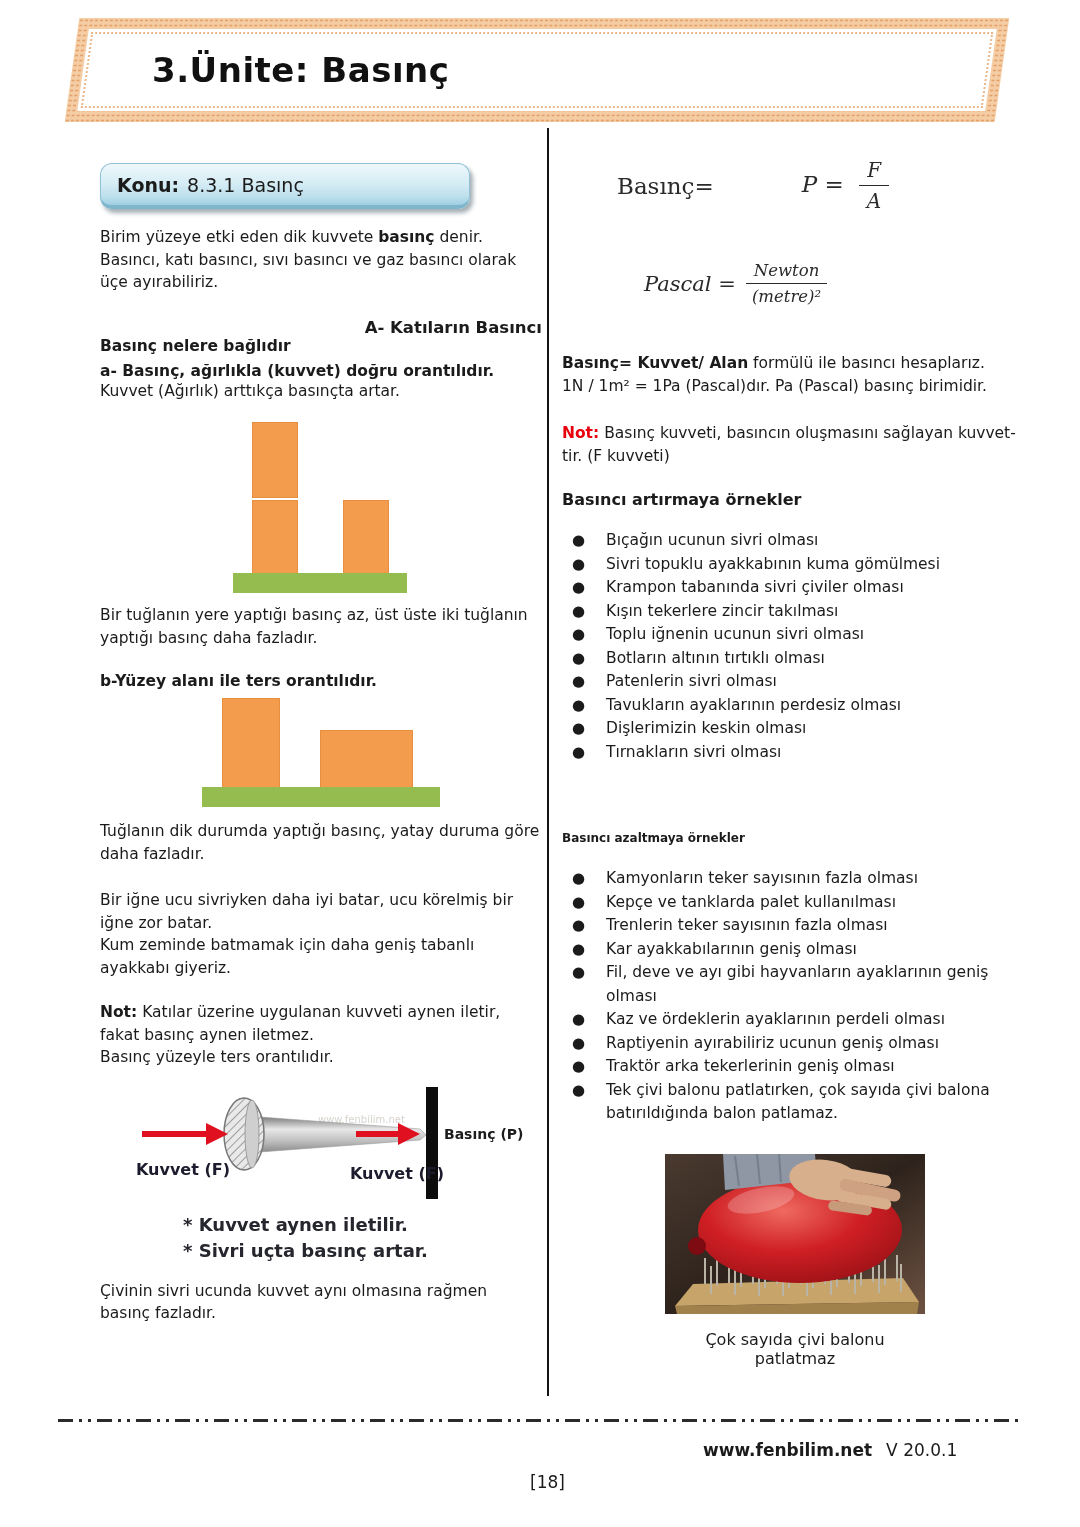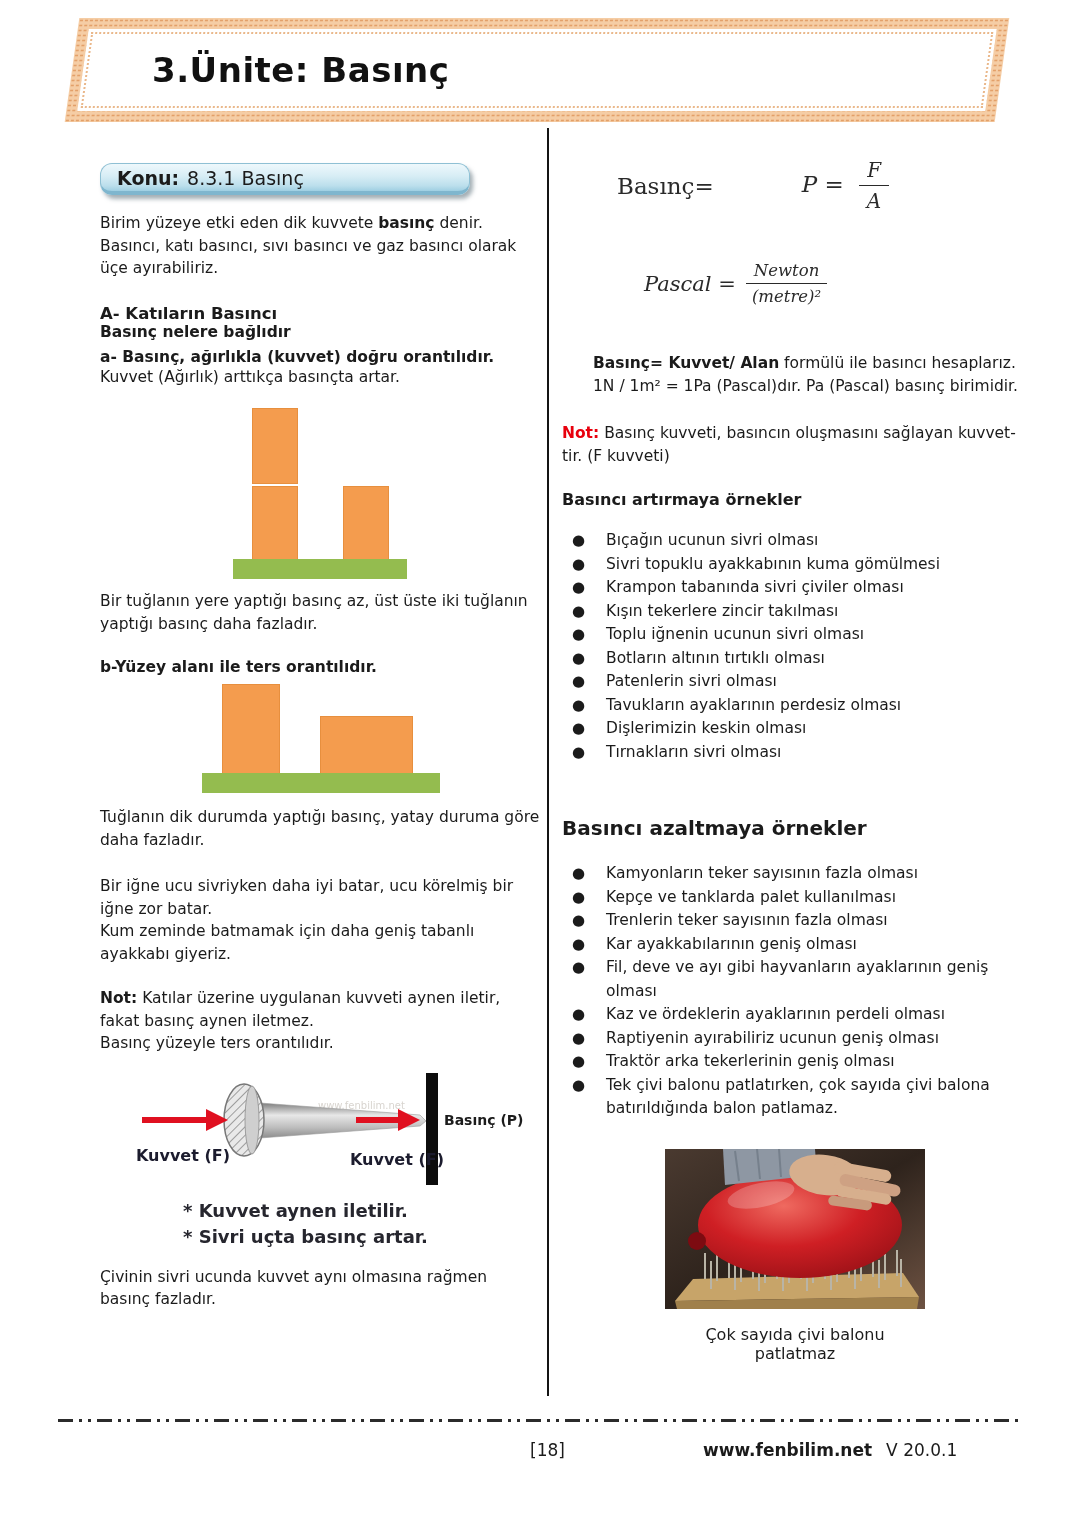--- a/index.html
+++ b/index.html
@@ -25,30 +25,30 @@
   
   .col-divider{position:absolute;left:547px;top:128px;width:2px;height:1268px;background:#141414;}
   .col-left{position:absolute;left:100px;top:130px;width:442px;}
   .col-right{position:absolute;left:562px;top:140px;width:460px;}
   p{margin:0;}
   .txt{font-size:15.5px;line-height:22.5px;}
   .bold{font-weight:bold;}
   .red{color:#e8000d;}
   
   .konu-box{
-    margin-top:33px;width:370px;height:32px;border-radius:12px;
+    margin-top:33px;width:370px;height:46px;border-radius:12px;
     background:linear-gradient(180deg,#eef8fc 0%,#d7edf5 45%,#bcdfec 80%,#9fcfe2 100%);
     border:1px solid #8fc0d4;border-bottom:4px solid #7fb6ce;
     box-shadow:3px 4px 4px rgba(90,110,120,0.55);
     display:flex;align-items:center;padding-left:16px;box-sizing:border-box;
     font-size:19px;
   }
   .konu-box .bold{margin-right:8px;}
   
-  .h-a{font-weight:bold;font-size:16.5px;margin-top:24px;}
+  .h-a{font-weight:bold;font-size:16.5px;margin-top:24px;text-align:right;}
   .h-sub{font-weight:bold;font-size:15.5px;}
   
   .fig{position:relative;}
   .brick{position:absolute;background:#f49c4e;border:1px solid #e78f3e;box-sizing:border-box;}
   .base{position:absolute;background:#94bc4f;}
   
   .blist{margin:0;padding:0;list-style:none;}
   .blist li{display:flex;font-size:15.5px;line-height:23.5px;}
   .blist .dot{width:34px;flex:0 0 34px;text-align:left;padding-left:10px;font-size:15px;}
   
@@ -65,21 +65,21 @@
   .nail-wrap{margin-top:10px;margin-left:28px;}
   .star-lines{margin-left:55px;margin-top:4px;font-weight:bold;font-size:18px;line-height:26px;color:#26262e;}
   
   .balloon-wrap{margin-top:28px;margin-left:103px;width:260px;}
   .balloon-cap{margin-top:12px;text-align:center;font-size:16px;}
   
   .foot-line{
     position:absolute;left:58px;top:1419px;width:962px;height:3px;
     background:repeating-linear-gradient(90deg,#2b2b2b 0 15px,transparent 15px 21px,#2b2b2b 21px 24px,transparent 24px 30px,#2b2b2b 30px 33px,transparent 33px 39px);
   }
-  .foot-page{position:absolute;left:530px;top:1440px;font-size:17px;}
+  .foot-page{position:absolute;left:530px;top:1472px;font-size:17px;}
   .foot-site{position:absolute;left:703px;top:1440px;font-size:17px;font-weight:bold;}
   .foot-site .ver{font-weight:normal;margin-left:14px;}
 </style>
 </head>
 <body>
 
 <div class="hdr-outer">
   <div class="hdr-mid">
     <div class="hdr-inner"></div>
   </div>
@@ -187,21 +187,21 @@
   </div>
 
   <div class="f-row2 fm">
     <span>Pascal =</span>
     <span class="frac">
       <span class="num">Newton</span>
       <span class="den">(metre)²</span>
     </span>
   </div>
 
-  <p class="txt" style="margin-top:46px;margin-left:31px;"><span class="bold">Basınç= Kuvvet/ Alan</span><span> formülü ile basıncı hesaplarız.</span><br><span>1N / 1m² = 1Pa (Pascal)dır. Pa (Pascal) basınç birimidir.</span></p>
+  <p class="txt" style="margin-top:46px;"><span class="bold">Basınç= Kuvvet/ Alan</span><span> formülü ile basıncı hesaplarız.</span><br><span>1N / 1m² = 1Pa (Pascal)dır. Pa (Pascal) basınç birimidir.</span></p>
 
   <p class="txt" style="margin-top:25px;"><span class="bold red">Not:</span> <span>Basınç kuvveti, basıncın oluşmasını sağlayan kuvvet-tir. (F kuvveti)</span></p>
 
   <p class="h-sub" style="margin-top:23px;font-size:16px;">Basıncı artırmaya örnekler</p>
 
   <ul class="blist" style="margin-top:20px;">
       <li>
         <span class="dot">●</span>
         <span>Bıçağın ucunun sivri olması</span>
       </li>
@@ -236,21 +236,21 @@
       <li>
         <span class="dot">●</span>
         <span>Dişlerimizin keskin olması</span>
       </li>
       <li>
         <span class="dot">●</span>
         <span>Tırnakların sivri olması</span>
       </li>
     </ul>
 
-  <p class="h-sub" style="margin-top:52px;font-size:20px;">Basıncı azaltmaya örnekler</p>
+  <p class="h-sub" style="margin-top:67px;font-size:12px;">Basıncı azaltmaya örnekler</p>
 
   <ul class="blist" style="margin-top:22px;">
       <li>
         <span class="dot">●</span>
         <span>Kamyonların teker sayısının fazla olması</span>
       </li>
       <li>
         <span class="dot">●</span>
         <span>Kepçe ve tanklarda palet kullanılması</span>
       </li>

